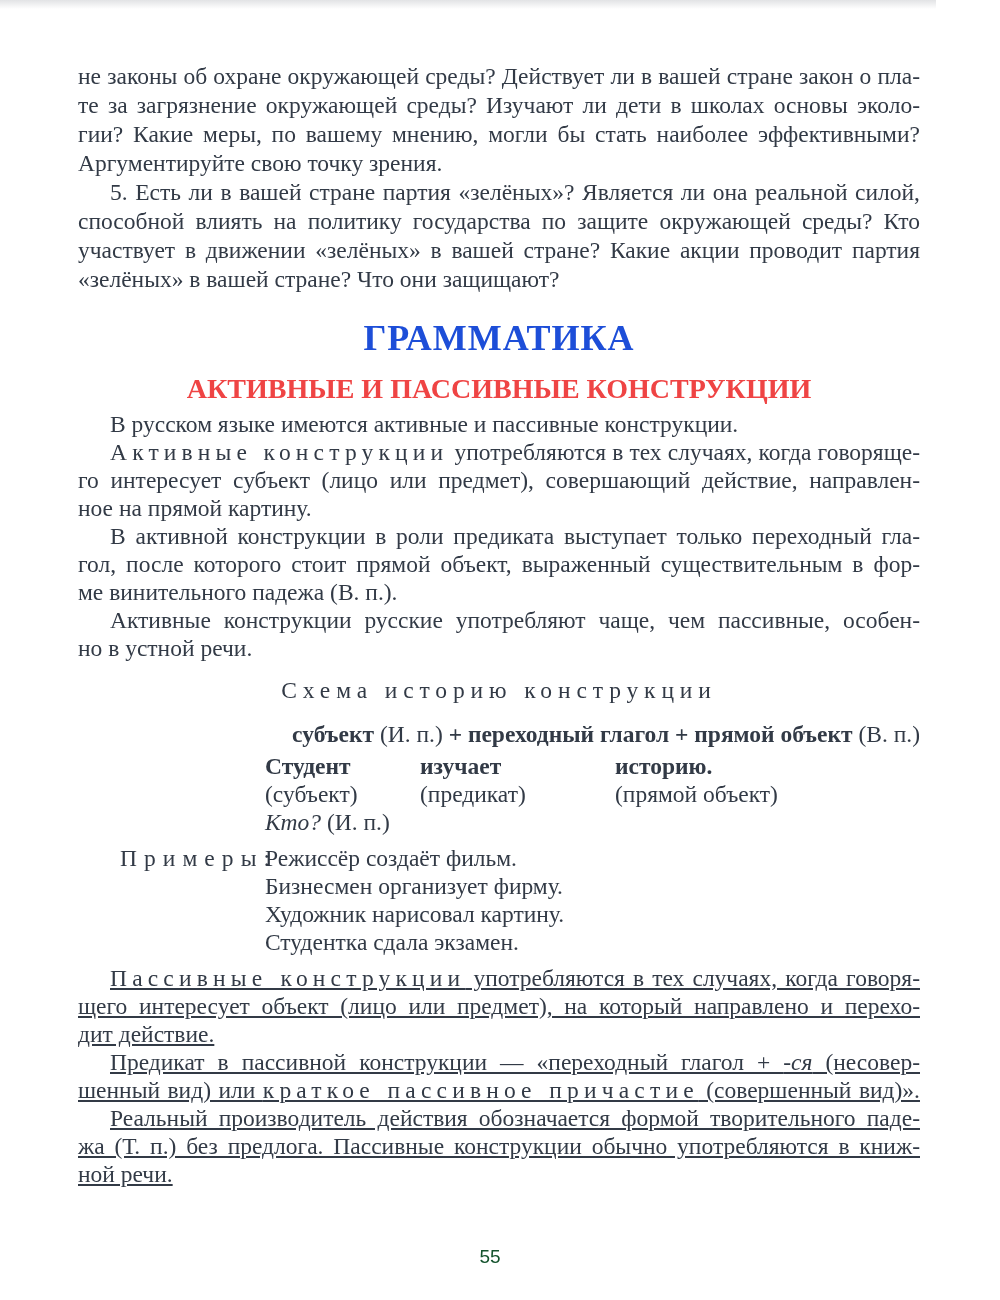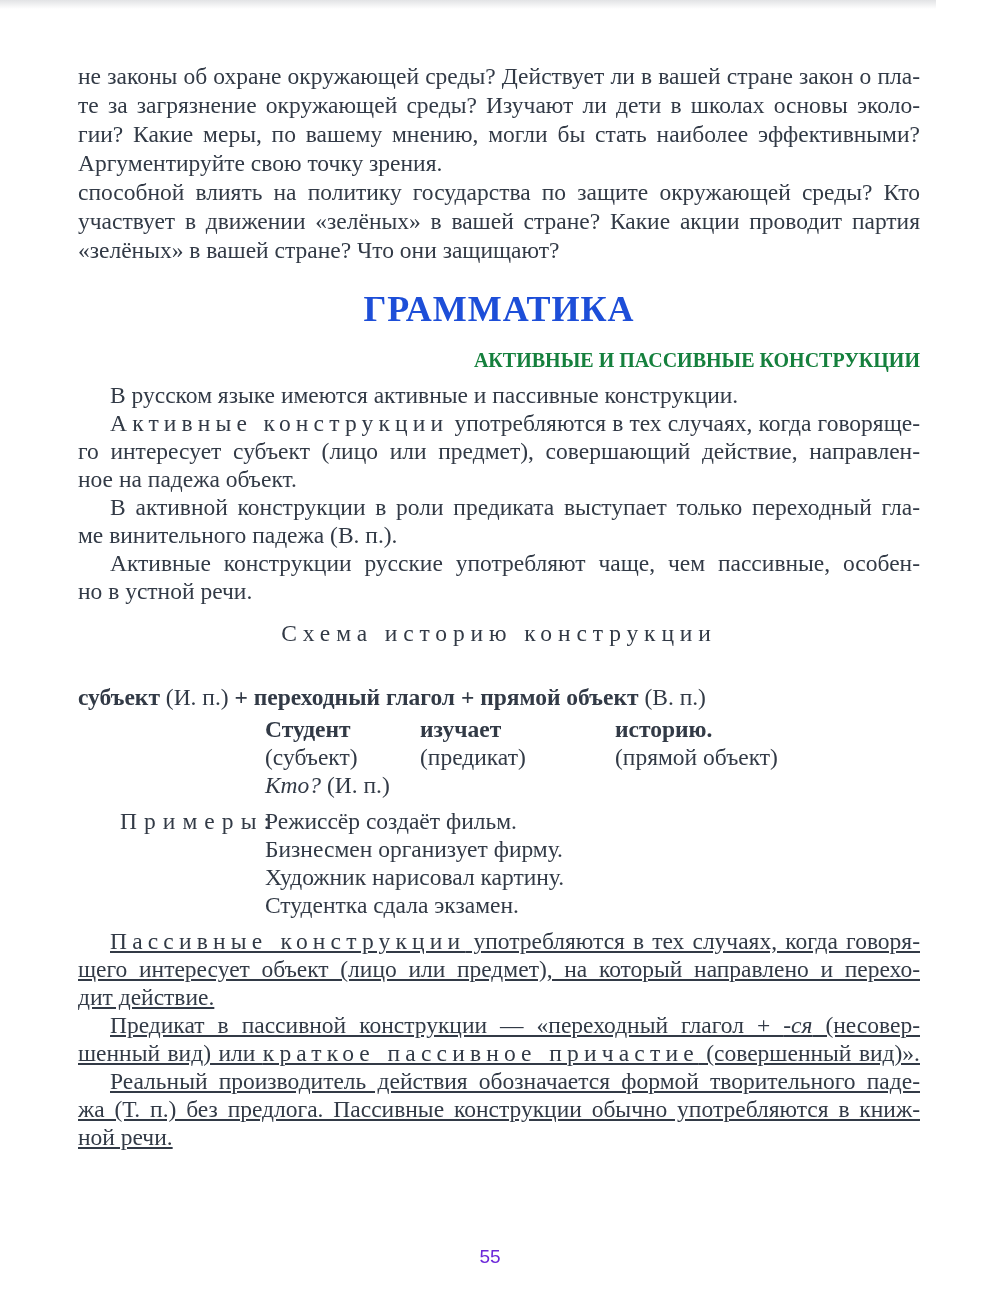--- a/index.html
+++ b/index.html
@@ -21,77 +21,79 @@
   .line { text-align:justify; text-align-last:justify; }
   .line.plain { text-align:left; text-align-last:left; }
   .ind { text-indent:32px; }
   .sp  { letter-spacing:0.22em; }
   .it  { font-style:italic; }
   .h1 {
     font-weight:bold; font-size:36px; line-height:44px; text-align:center;
     margin-top:22px; letter-spacing:1px; color:#1d4ed8;
   }
   .h2 {
-    font-weight:bold; font-size:20px; line-height:30px; text-align:right;
-    margin-top:14px; color:#15803d;
+    font-weight:bold; font-size:28px; line-height:30px; text-align:center;
+    margin-top:14px; color:#ef4444;
   }
   .gram { margin-top:6px; line-height:28px; }
   .schema-title {
     margin-top:14px; line-height:28px; text-align:center; letter-spacing:0.25em;
   }
   .formula {
-    margin-top:36px; line-height:28px; text-align:left; font-weight:bold;
+    margin-top:16px; line-height:28px; text-align:right; font-weight:bold;
   }
   .formula .case { font-weight:normal; }
   .cols {
     display:grid; grid-template-columns:155px 195px 1fr;
     margin-left:187px; margin-top:4px; line-height:28px;
   }
   .cols .bold { font-weight:bold; }
   .examples { display:flex; margin-top:8px; line-height:28px; }
   .examples .label { width:145px; margin-left:42px; letter-spacing:0.3em; }
   .passive-block { margin-top:8px; line-height:28px;text-decoration:underline; }
   .page-number {
     position:absolute; top:1246px; left:0; width:980px; text-align:center;
-    font-family:"Liberation Sans", sans-serif; font-size:19px; color:#6d28d9;
+    font-family:"Liberation Sans", sans-serif; font-size:19px; color:#14532d;
   }
 </style>
 </head>
 <body>
 
 <div class="page">
   <div class="top-edge"></div>
   <div class="right-edge-line"></div>
 
   <div class="text-block">
 
     <div>
       <div class="line">не законы об охране окружающей среды? Действует ли в вашей стране закон о пла-</div>
       <div class="line">те за загрязнение окружающей среды? Изучают ли дети в школах основы эколо-</div>
       <div class="line">гии? Какие меры, по вашему мнению, могли бы стать наиболее эффективными?</div>
       <div class="line plain">Аргументируйте свою точку зрения.</div>
     </div>
 
     <div>
+      <div class="line ind">5. Есть ли в вашей стране партия «зелёных»? Является ли она реальной силой,</div>
       <div class="line">способной влиять на политику государства по защите окружающей среды? Кто</div>
       <div class="line">участвует в движении «зелёных» в вашей стране? Какие акции проводит партия</div>
       <div class="line plain">«зелёных» в вашей стране? Что они защищают?</div>
     </div>
 
     <div class="h1">ГРАММАТИКА</div>
     <div class="h2">АКТИВНЫЕ И ПАССИВНЫЕ КОНСТРУКЦИИ</div>
 
     <div class="gram">
       <div class="line plain ind">В русском языке имеются активные и пассивные конструкции.</div>
 
       <div class="line ind"><span class="sp">Активные конструкции</span><span> употребляются в тех случаях, когда говоряще-</span></div>
       <div class="line">го интересует субъект (лицо или предмет), совершающий действие, направлен-</div>
-      <div class="line plain">ное на падежа объект.</div>
+      <div class="line plain">ное на прямой картину.</div>
 
       <div class="line ind">В активной конструкции в роли предиката выступает только переходный гла-</div>
+      <div class="line">гол, после которого стоит прямой объект, выраженный существительным в фор-</div>
       <div class="line plain">ме винительного падежа (В. п.).</div>
 
       <div class="line ind">Активные конструкции русские употребляют чаще, чем пассивные, особен-</div>
       <div class="line plain">но в устной речи.</div>
     </div>
 
     <div class="schema-title">Схема историю конструкции</div>
 
     <div class="formula"><span>субъект </span><span class="case">(И. п.)</span><span> + переходный глагол + прямой объект </span><span class="case">(В. п.)</span></div>
 

